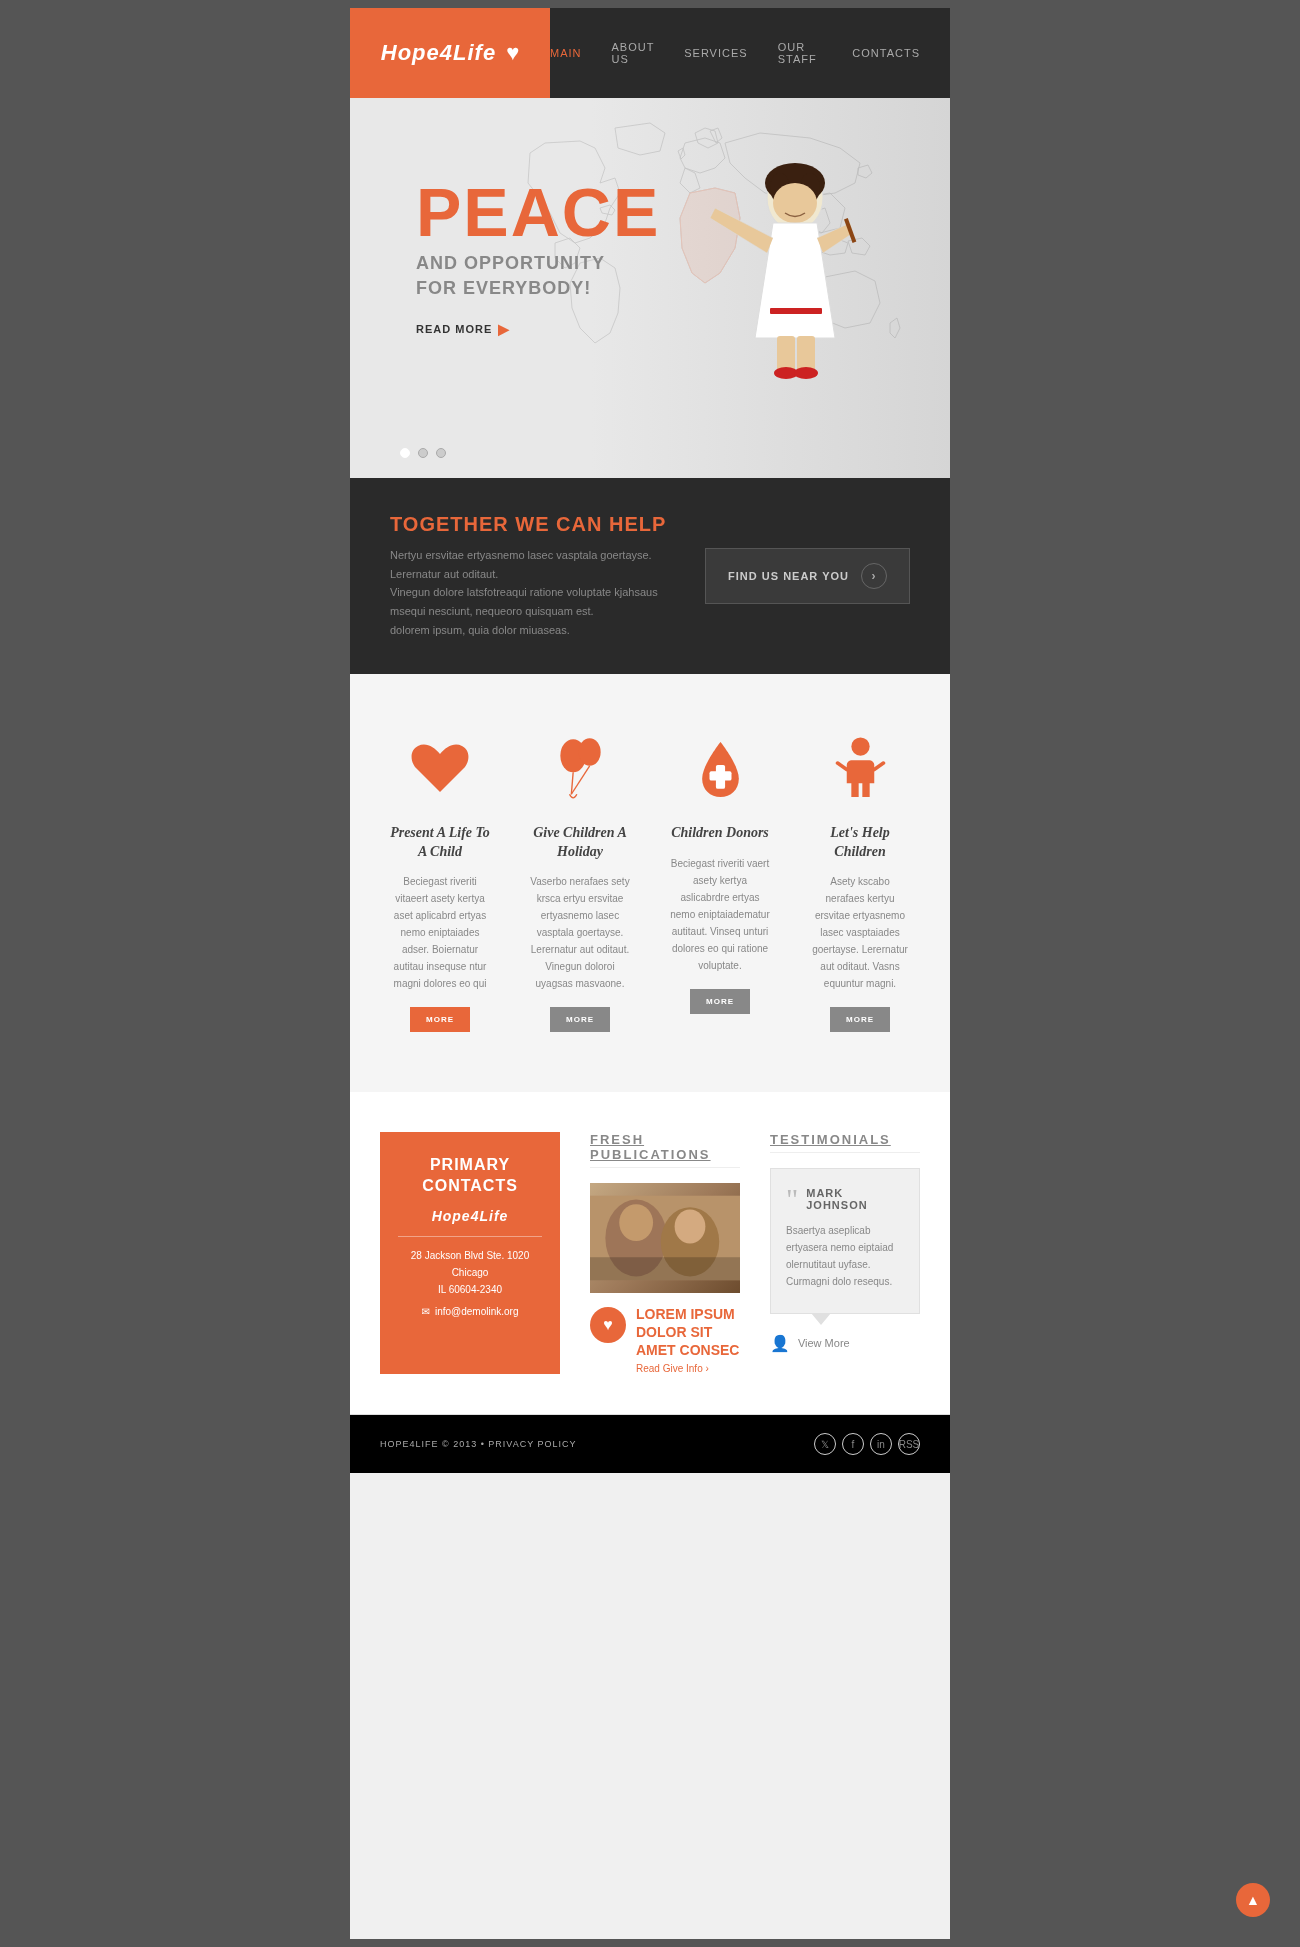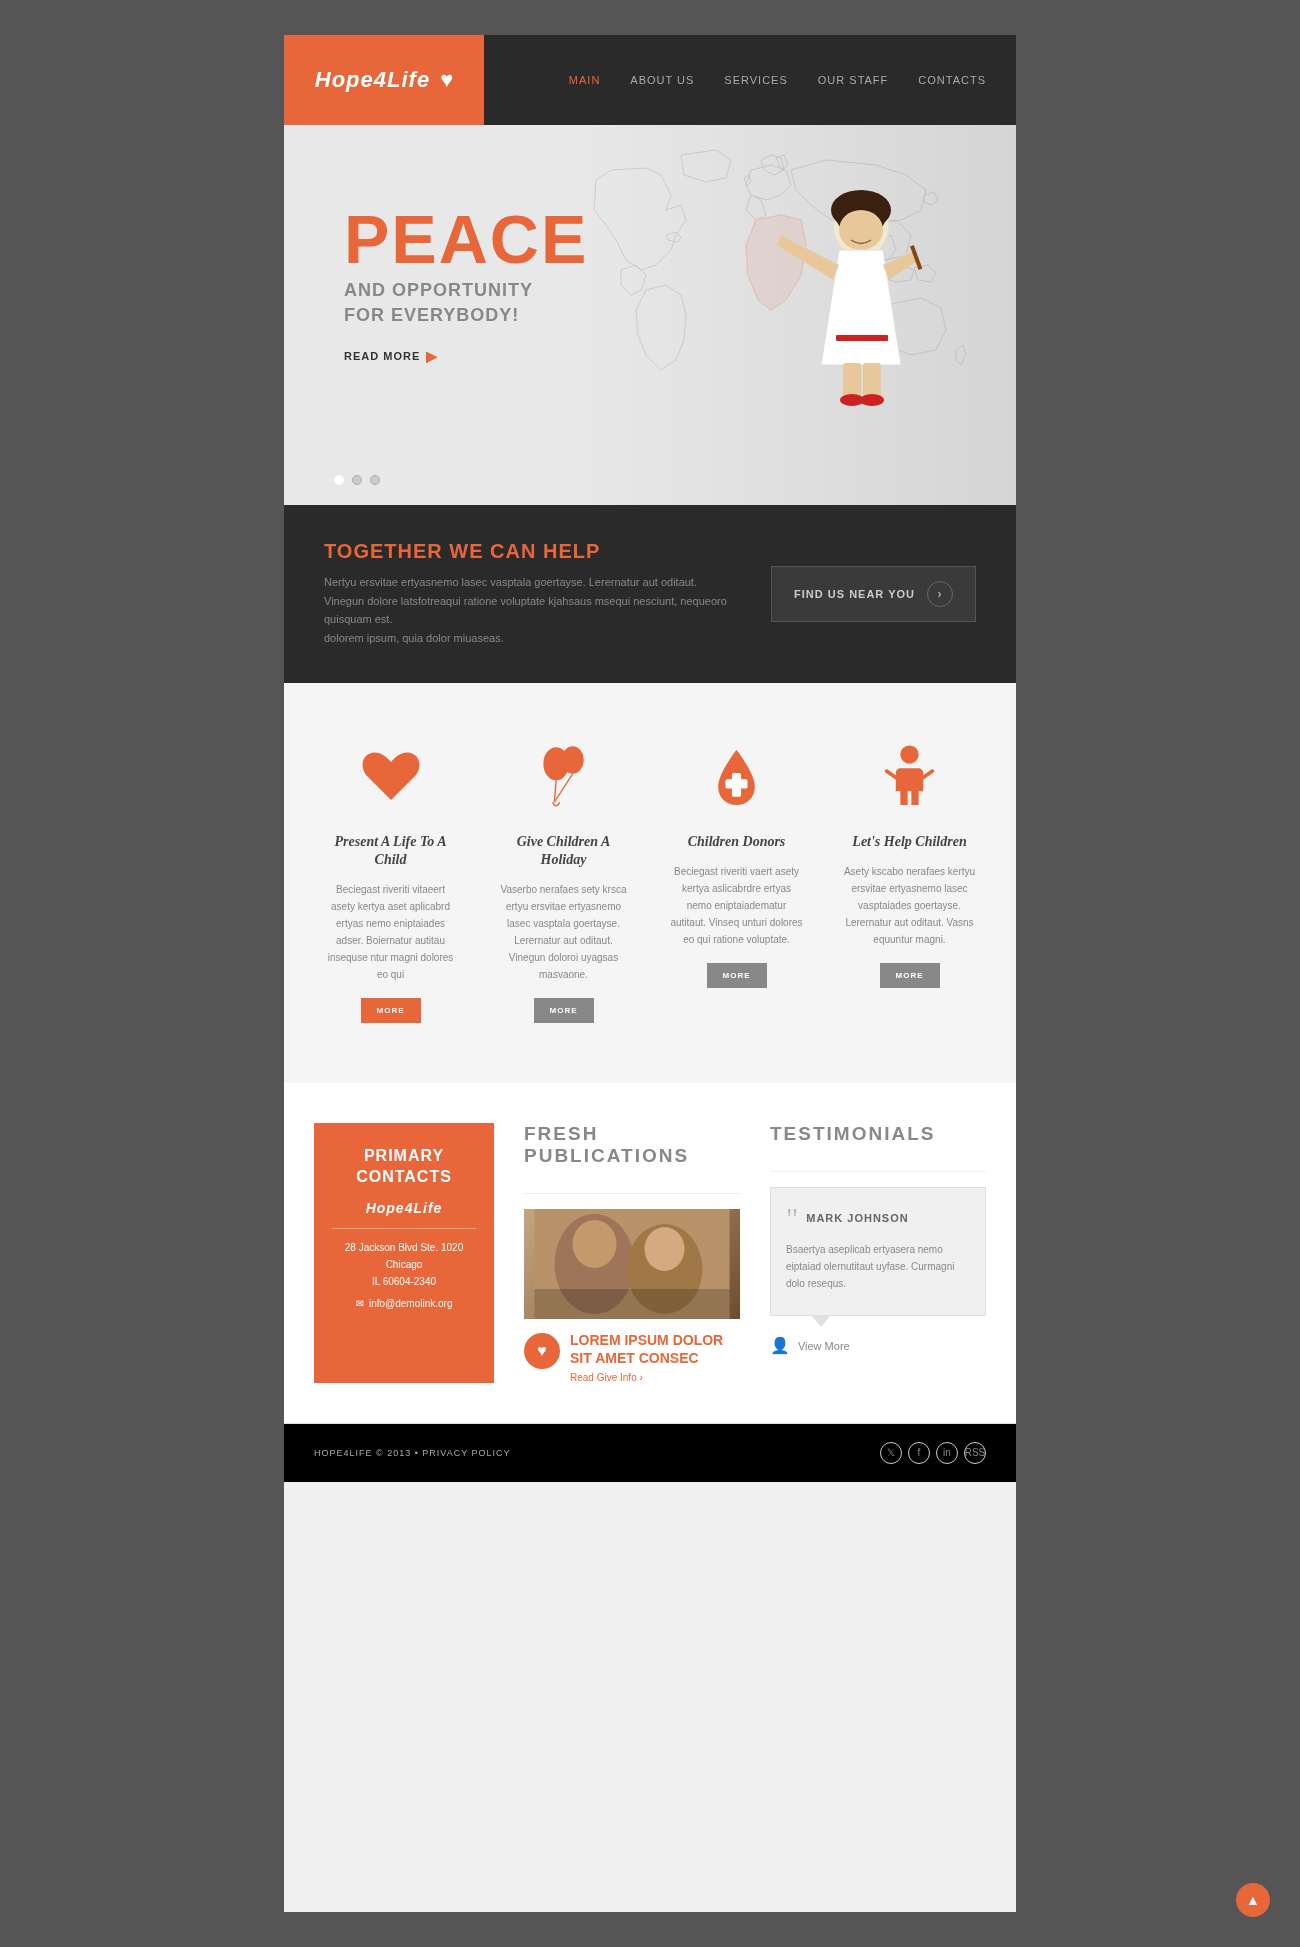--- a/index.html
+++ b/index.html
@@ -4,23 +4,23 @@
   <style>
     * { margin: 0; padding: 0; box-sizing: border-box; }
     body {
       background: #555;
       font-family: Arial, sans-serif;
       display: flex;
       justify-content: center;
       min-height: 1947px;
     }
     .page-wrapper {
-      width: 732px;
+      width: 600px;
       background: #f0f0f0;
-      margin: 35px auto;
+      margin: 8px auto;
     }
 
     
     .header {
       display: flex;
       height: 90px;
       background: #2a2a2a;
     }
     .logo-area {
       background: #e8673a;
@@ -69,21 +69,21 @@
       position: relative;
       overflow: hidden;
     }
     .hero-bg {
       position: absolute;
       top: 0; left: 0; right: 0; bottom: 0;
       background: linear-gradient(to right, #e8e8e8 40%, #d5d5d5 100%);
     }
     .hero-content {
       position: absolute;
-      left: 60px;
+      left: 66px;
       top: 80px;
     }
     .hero-title {
       font-size: 68px;
       font-weight: 900;
       color: #e8673a;
       text-transform: uppercase;
       line-height: 1;
       letter-spacing: 2px;
     }
@@ -287,28 +287,29 @@
       align-items: center;
       justify-content: center;
       gap: 5px;
       font-size: 10px;
       color: white;
     }
 
     
     .publications-col {}
     .section-heading {
-      font-size: 19px;
+      font-size: 13px;
       font-weight: bold;
       letter-spacing: 2px;
       text-transform: uppercase;
       color: #888;
       margin-bottom: 15px;
       border-bottom: 1px solid #eee;
-      padding-bottom: 26px;
+      padding-bottom: 5px;
+      text-decoration: underline;
     }
     .pub-image {
       width: 100%;
       height: 110px;
       background: linear-gradient(135deg, #c4a882 0%, #9e7a5a 50%, #6d4c2e 100%);
       margin-bottom: 12px;
       position: relative;
       overflow: hidden;
     }
     .pub-content {

